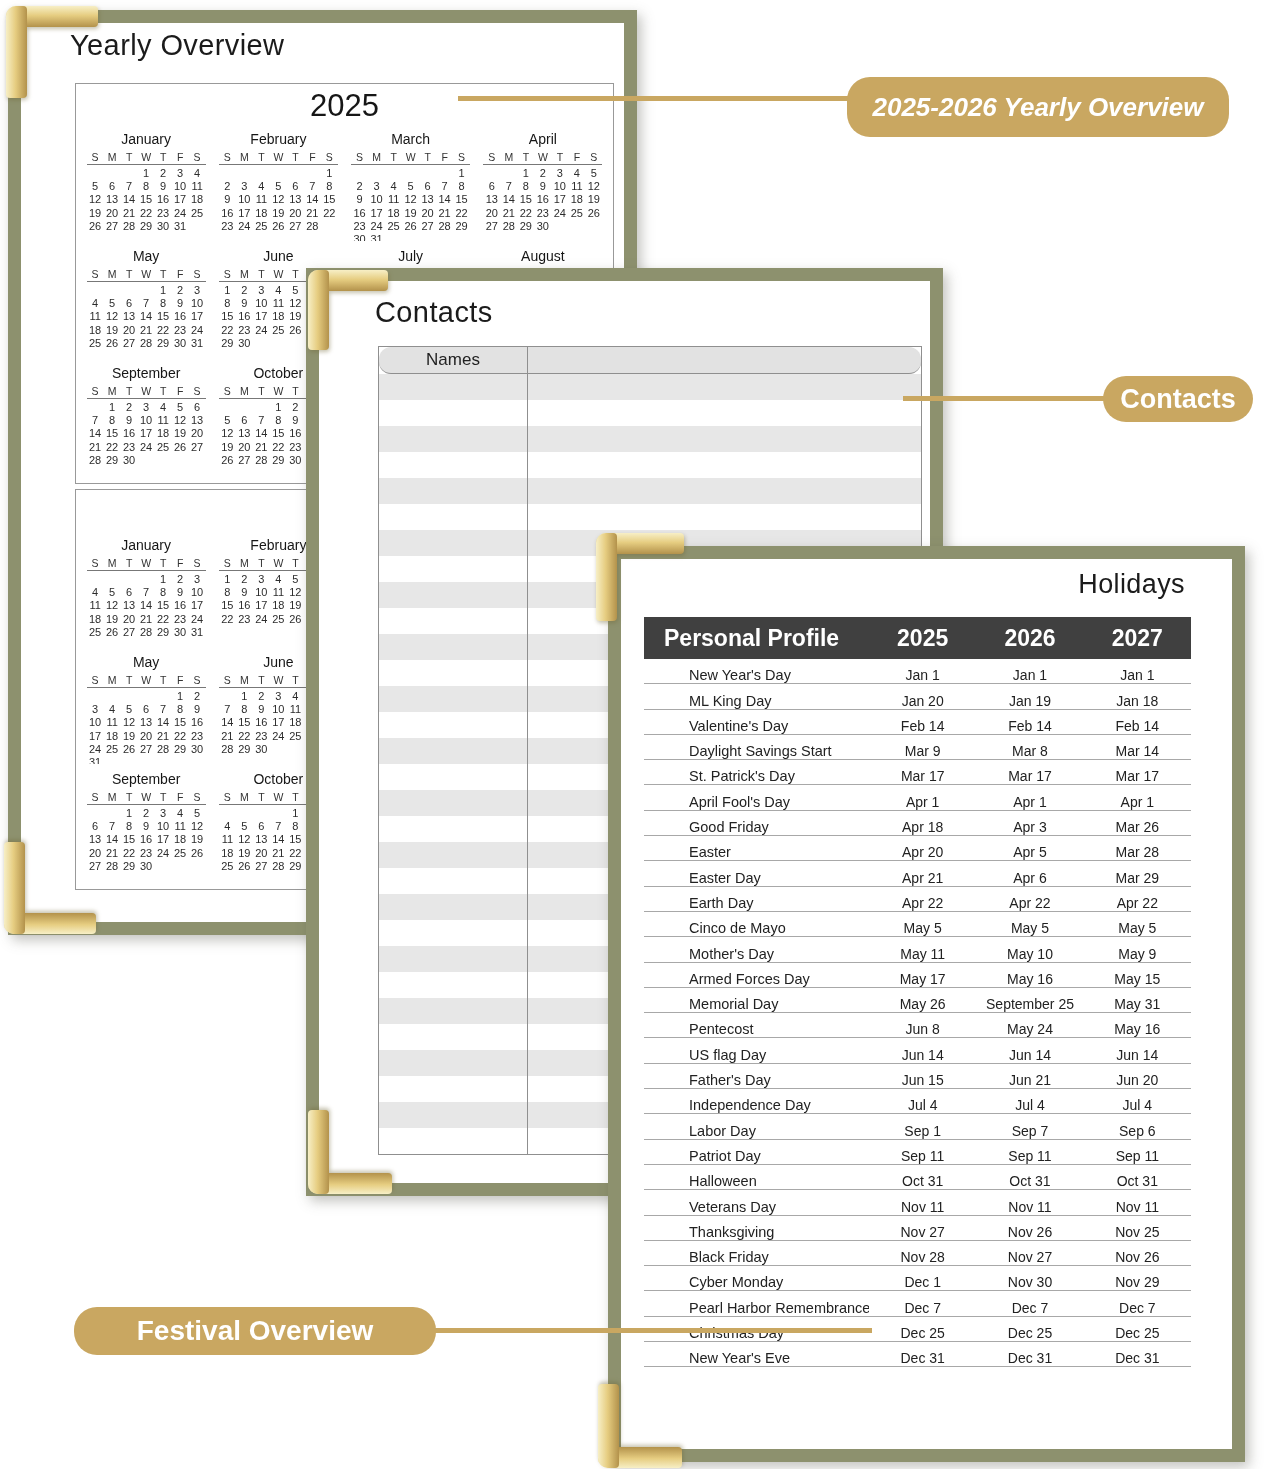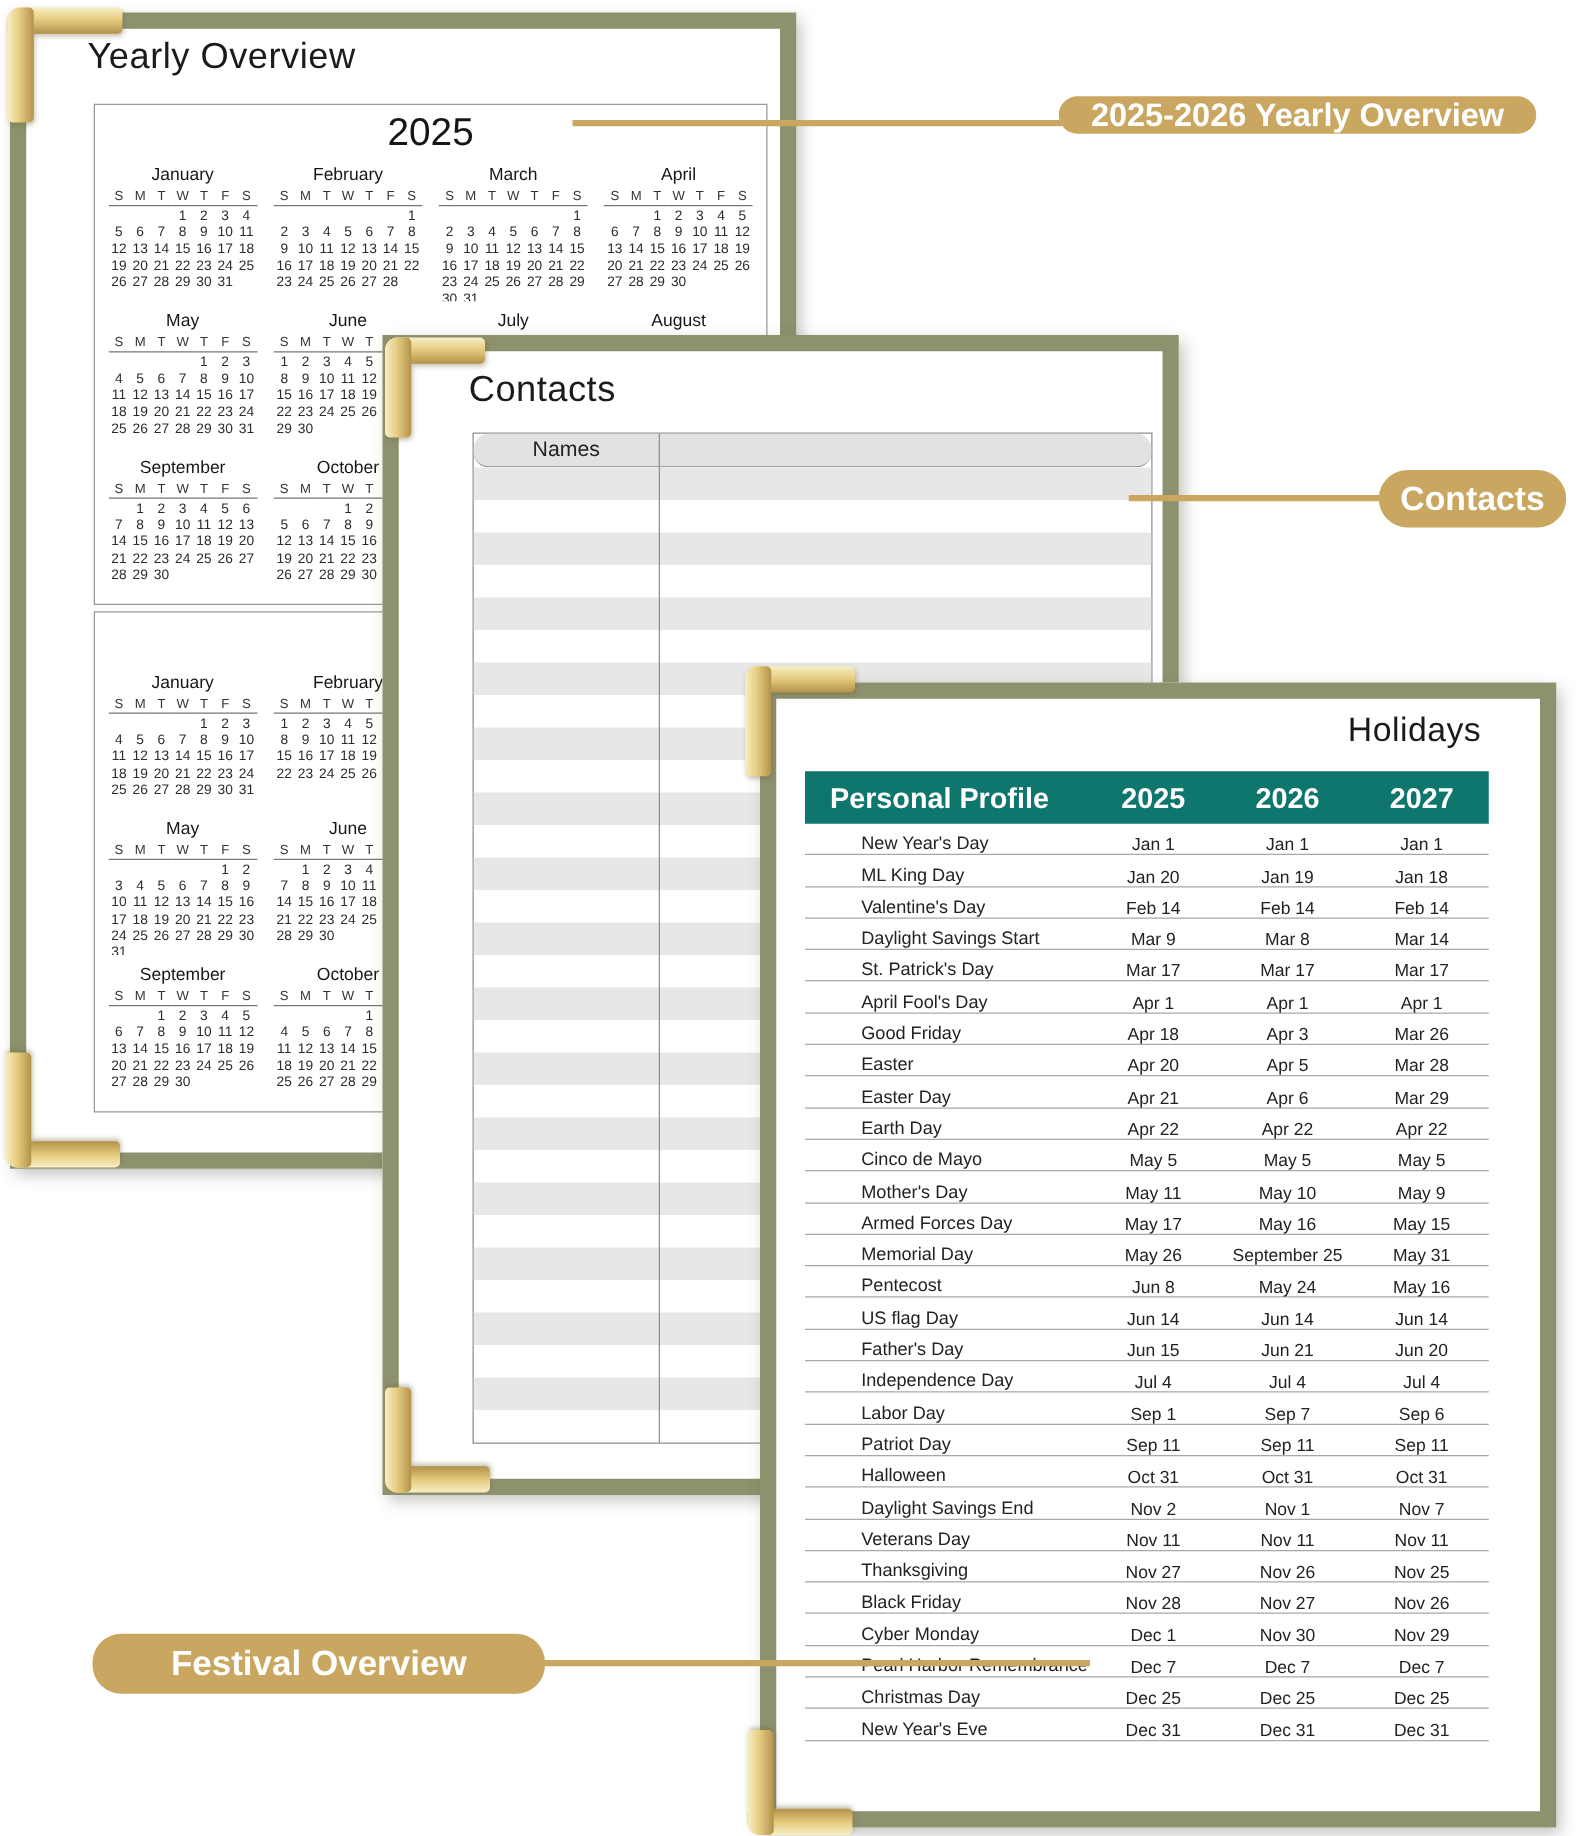--- a/index.html
+++ b/index.html
@@ -35,21 +35,21 @@
   .c-table{position:absolute;left:59px;top:65px;width:542px;border:1px solid #8f8f8f;}
   .c-header{display:flex;height:26px;background:#e2e2e2;border-bottom:1px solid #8f8f8f;border-radius:12px;}
   .c-h1{width:148px;text-align:center;line-height:26px;font-size:17px;color:#222;}
   .c-h2{flex:1;text-align:center;line-height:26px;font-size:17px;color:#222;}
   .c-body{position:relative;}
   .c-row{height:26px;}
   .c-row:nth-child(even){background:#e7e7e7;}
   .c-divider{position:absolute;left:148px;top:-27px;bottom:0;width:1px;background:#8f8f8f;}
 
   
-  .h-header{position:absolute;left:23px;top:58px;width:547px;height:42px;background:#0f766e;
+  .h-header{position:absolute;left:23px;top:58px;width:547px;height:42px;background:#404040;
             display:flex;align-items:center;color:#fff;font-weight:bold;}
   .h-col-name{width:225px;padding-left:20px;box-sizing:border-box;font-size:23px;}
   .h-col-year{flex:1;text-align:center;font-size:23px;}
   .h-rows{position:absolute;left:23px;top:100px;width:547px;}
   .h-row{display:flex;align-items:flex-end;height:25.3px;border-bottom:1px solid #a8a8a8;box-sizing:border-box;}
   .h-name{width:225px;padding-left:45px;box-sizing:border-box;font-size:14.5px;color:#222;
           white-space:nowrap;overflow:hidden;}
   .h-date{flex:1;text-align:center;font-size:14px;color:#222;}
 
   
@@ -57,21 +57,21 @@
   .tape-h{position:absolute;left:0;top:0;right:0;height:21px;border-radius:10px 4px 4px 4px;
           background:linear-gradient(180deg,#f7efc6 0%,#e6cd81 45%,#b3924b 100%);}
   .tape-v{position:absolute;left:0;top:0;bottom:0;width:21px;border-radius:10px 4px 4px 4px;
           background:linear-gradient(90deg,#f7efc6 0%,#e6cd81 45%,#b3924b 100%);}
   .tape.flip{transform:scaleY(-1);}
 
   
   .line{position:absolute;height:5px;background:#c9a761;}
   .pill{position:absolute;background:#c9a761;border-radius:23px;color:#fff;font-weight:bold;
         display:flex;align-items:center;justify-content:center;white-space:nowrap;}
-  .pill-yearly  {left:847px;top:77px;  width:382px;height:30px;font-size:26px;}
+  .pill-yearly  {left:847px;top:77px;  width:382px;height:60px;font-size:26px;font-style:italic;}
   .pill-contacts{left:1103px;top:376px;width:150px;height:46px;font-size:27px;}
   .pill-festival{left:74px; top:1307px;width:362px;height:48px;font-size:28px;}
   .line-yearly  {left:458px;top:96px;  width:392px;}
   .line-contacts{left:903px;top:396px; width:204px;}
   .line-festival{left:432px;top:1328px;width:440px;}
 </style>
 </head>
 <body>
 
 <div class="canvas">
@@ -1577,26 +1577,20 @@
           <span class="h-date">Sep 11</span>
           <span class="h-date">Sep 11</span>
         </div>
         <div class="h-row">
           <span class="h-name">Halloween</span>
           <span class="h-date">Oct 31</span>
           <span class="h-date">Oct 31</span>
           <span class="h-date">Oct 31</span>
         </div>
         <div class="h-row">
-          <span class="h-name">Daylight Savings End</span>
-          <span class="h-date">Nov 2</span>
-          <span class="h-date">Nov 1</span>
-          <span class="h-date">Nov 7</span>
-        </div>
-        <div class="h-row">
           <span class="h-name">Veterans Day</span>
           <span class="h-date">Nov 11</span>
           <span class="h-date">Nov 11</span>
           <span class="h-date">Nov 11</span>
         </div>
         <div class="h-row">
           <span class="h-name">Thanksgiving</span>
           <span class="h-date">Nov 27</span>
           <span class="h-date">Nov 26</span>
           <span class="h-date">Nov 25</span>

